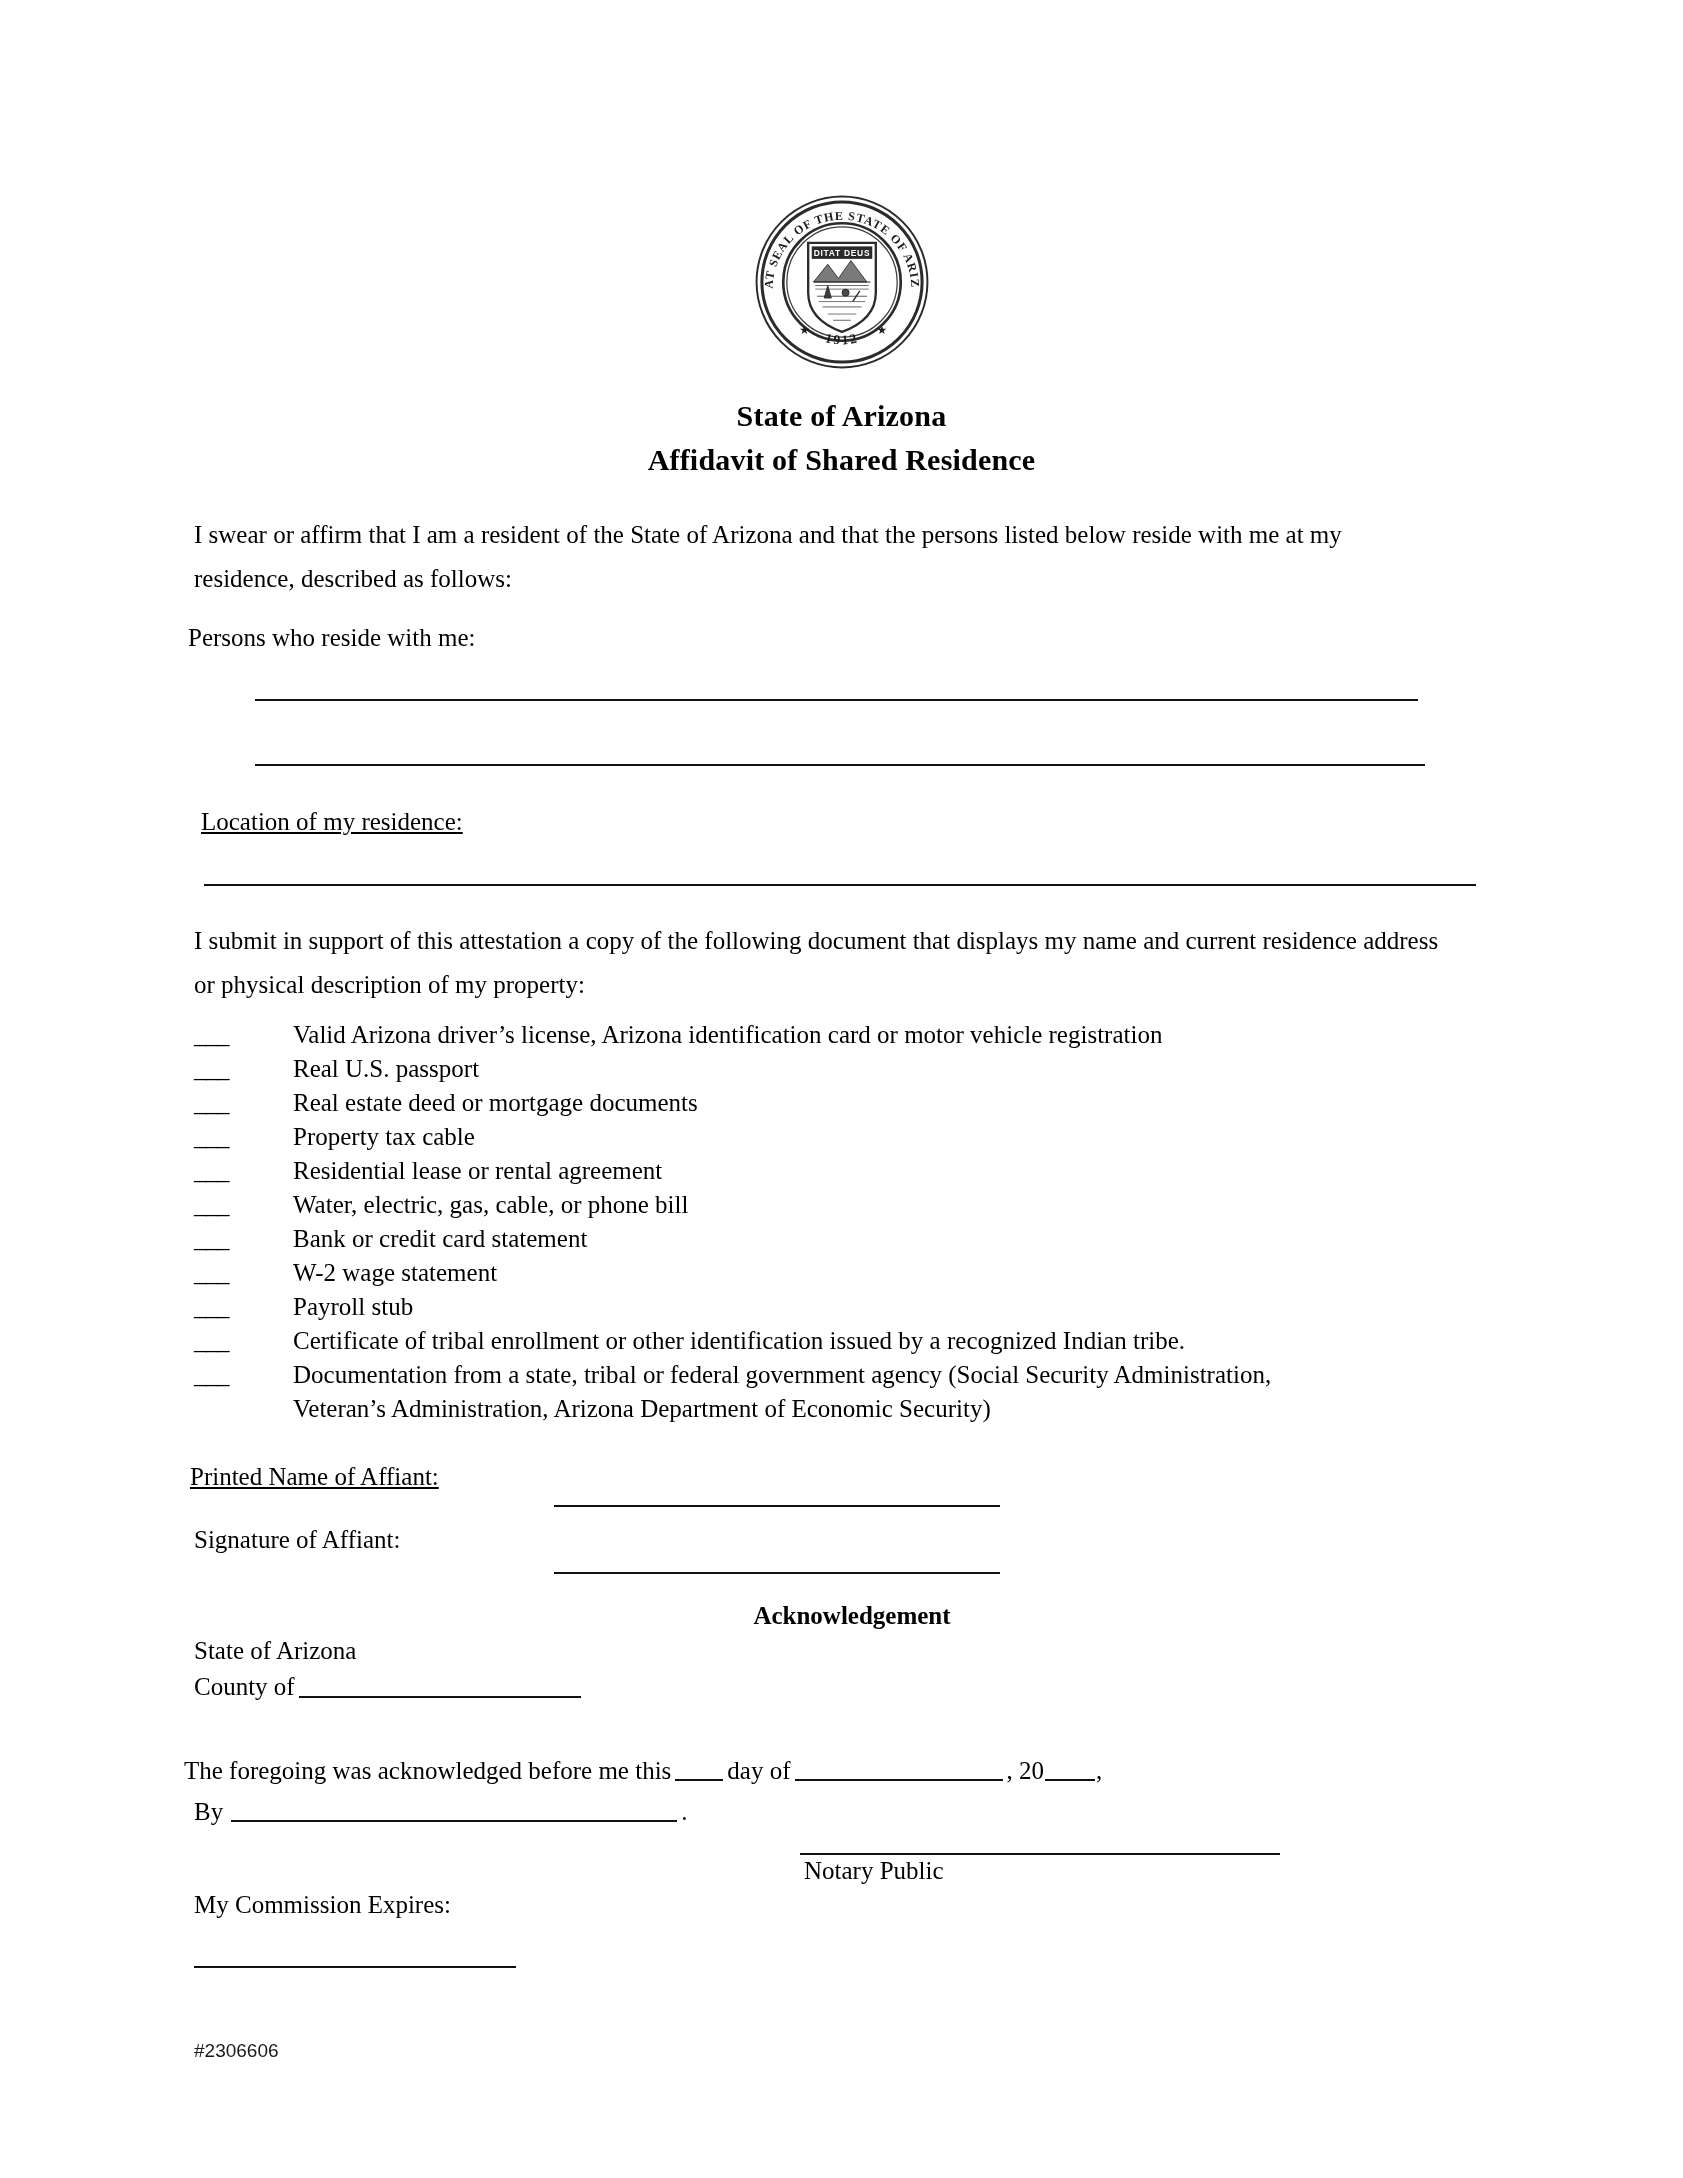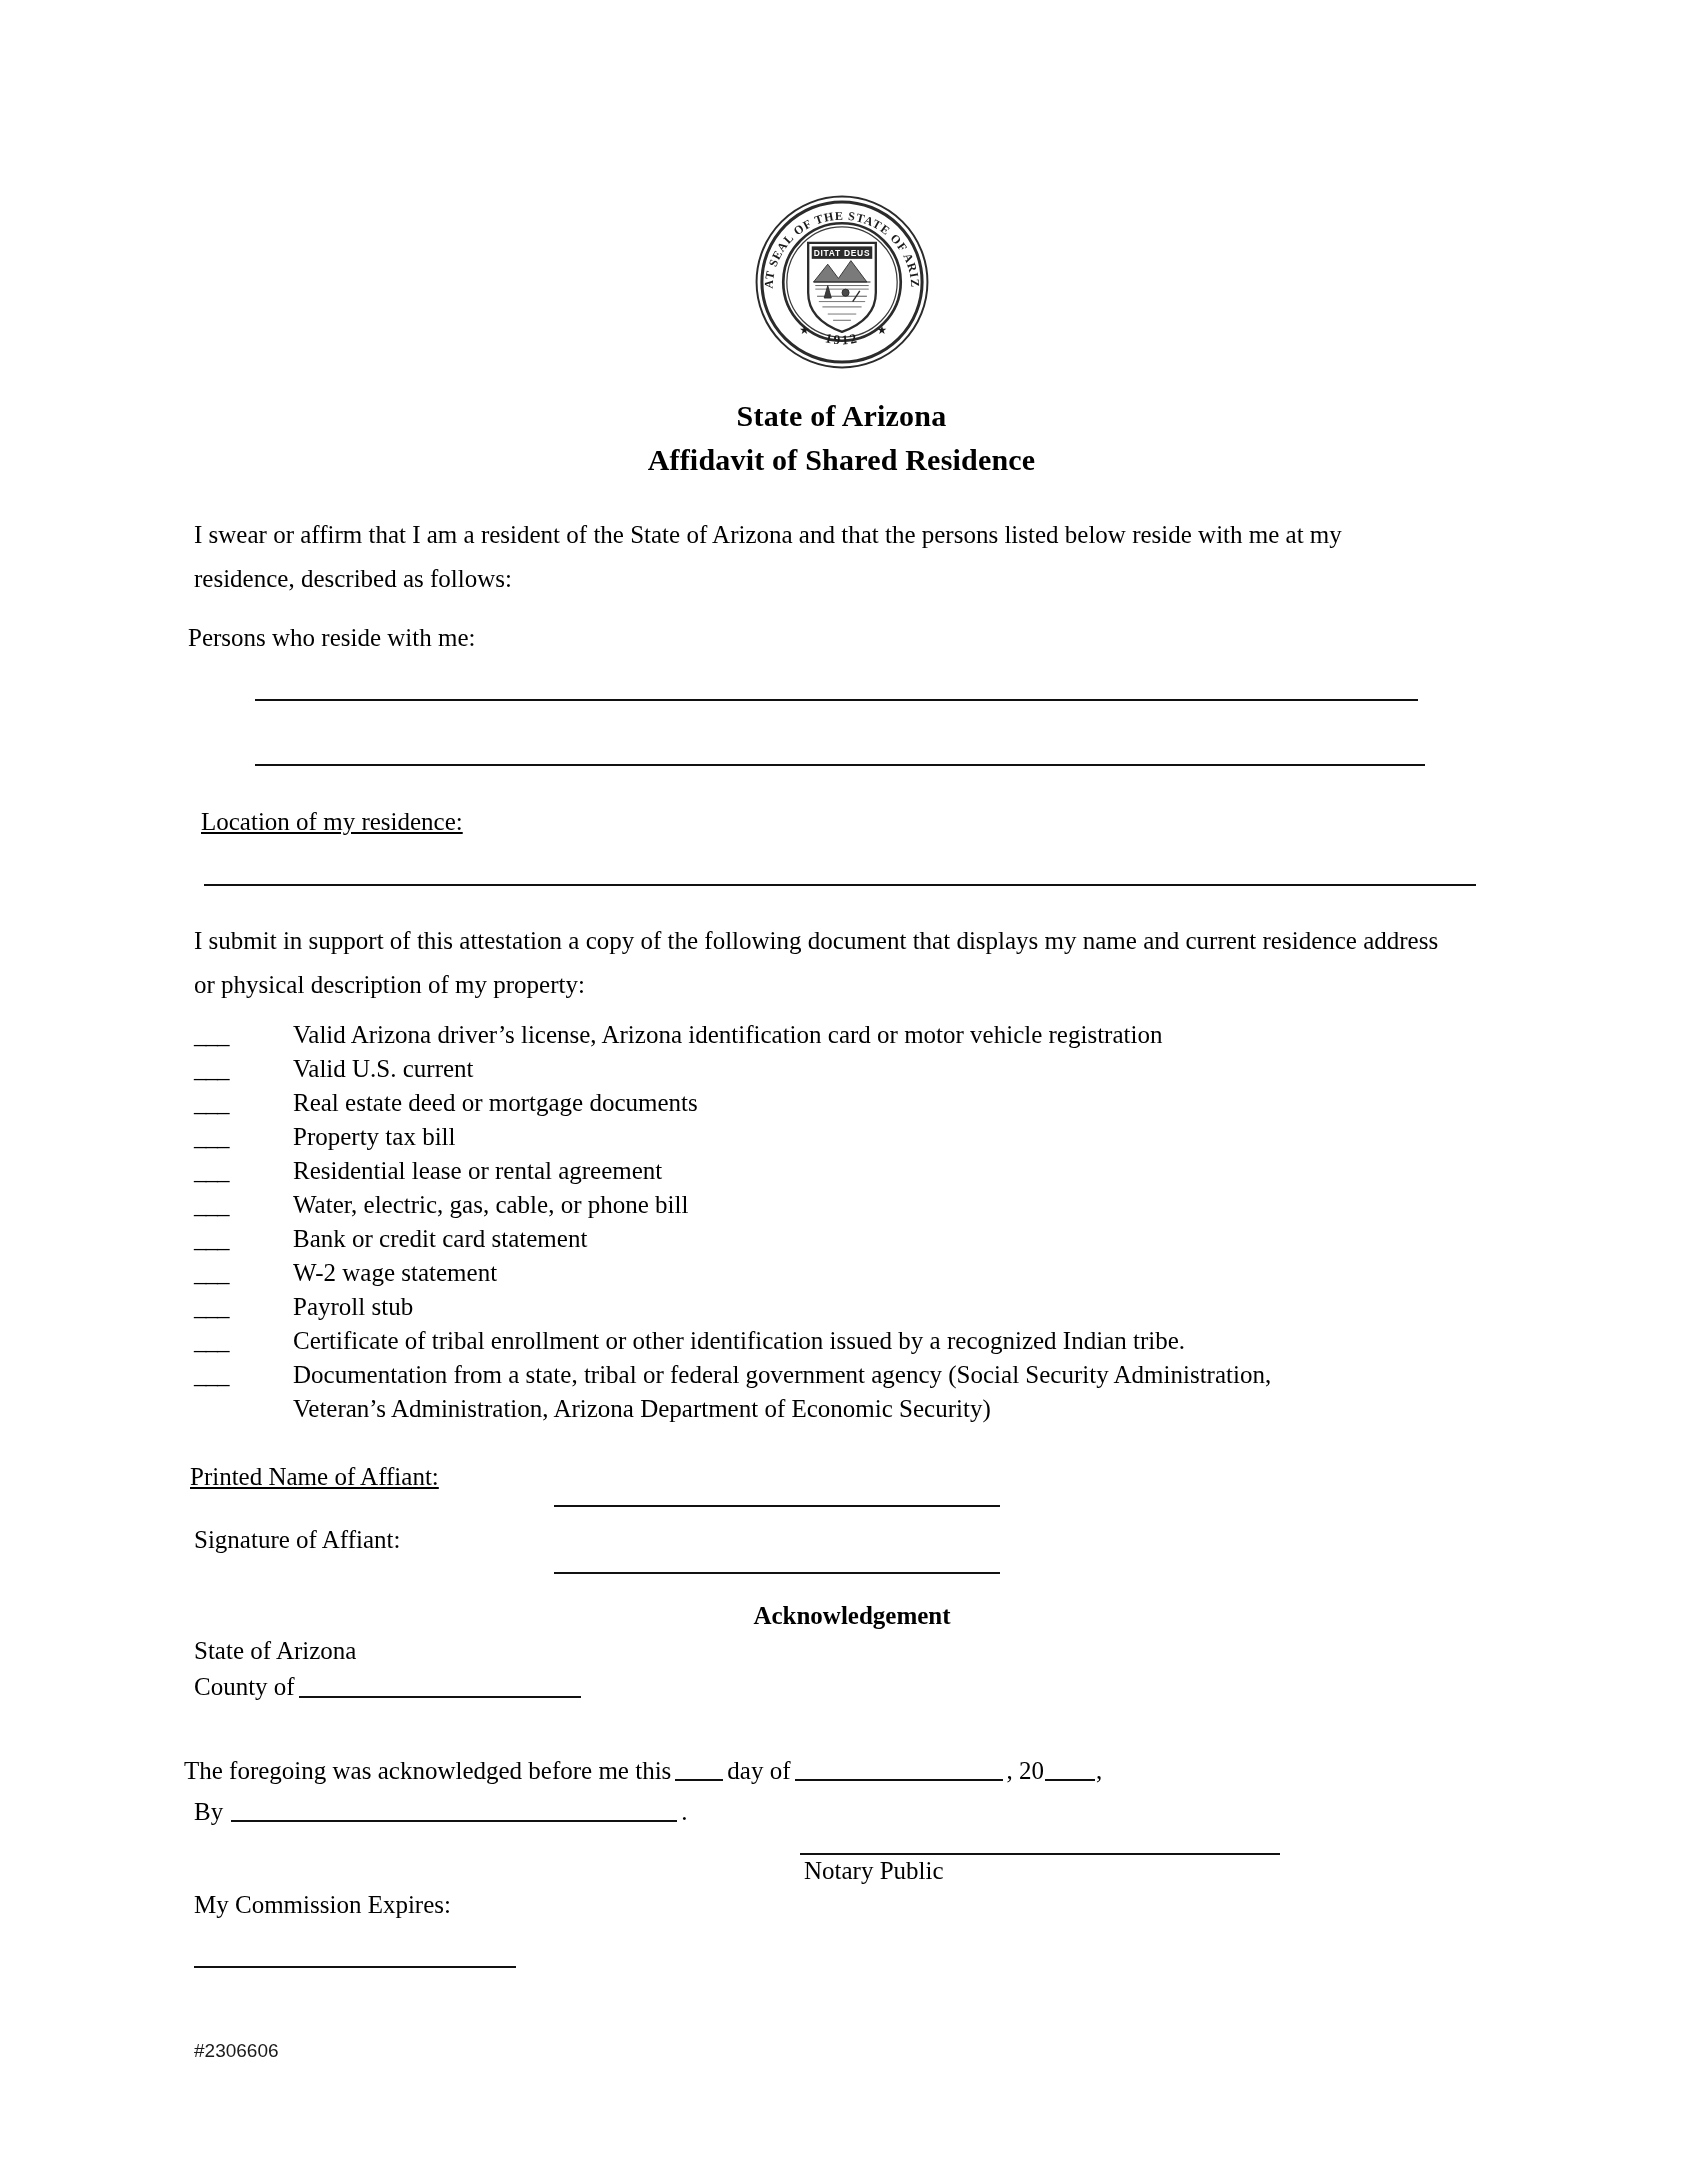--- a/index.html
+++ b/index.html
@@ -295,29 +295,29 @@
 
   <div class="body-text p-submit">I submit in support of this attestation a copy of the following document that displays my name and current residence address or physical description of my property:</div>
 
   <div class="doc-list">
     <div class="doc-row">
       <span class="doc-blank">___</span>
       <span class="doc-label">Valid Arizona driver’s license, Arizona identification card or motor vehicle registration</span>
     </div>
     <div class="doc-row">
       <span class="doc-blank">___</span>
-      <span class="doc-label">Valid U.S. current</span>
+      <span class="doc-label">Real U.S. passport</span>
     </div>
     <div class="doc-row">
       <span class="doc-blank">___</span>
       <span class="doc-label">Real estate deed or mortgage documents</span>
     </div>
     <div class="doc-row">
       <span class="doc-blank">___</span>
-      <span class="doc-label">Property tax bill</span>
+      <span class="doc-label">Property tax cable</span>
     </div>
     <div class="doc-row">
       <span class="doc-blank">___</span>
       <span class="doc-label">Residential lease or rental agreement</span>
     </div>
     <div class="doc-row">
       <span class="doc-blank">___</span>
       <span class="doc-label">Water, electric, gas, cable, or phone bill</span>
     </div>
     <div class="doc-row">

